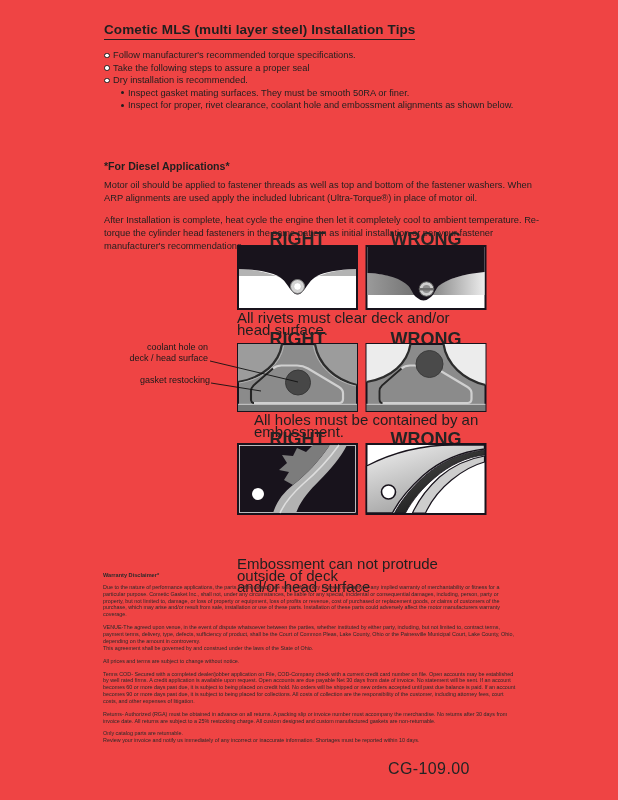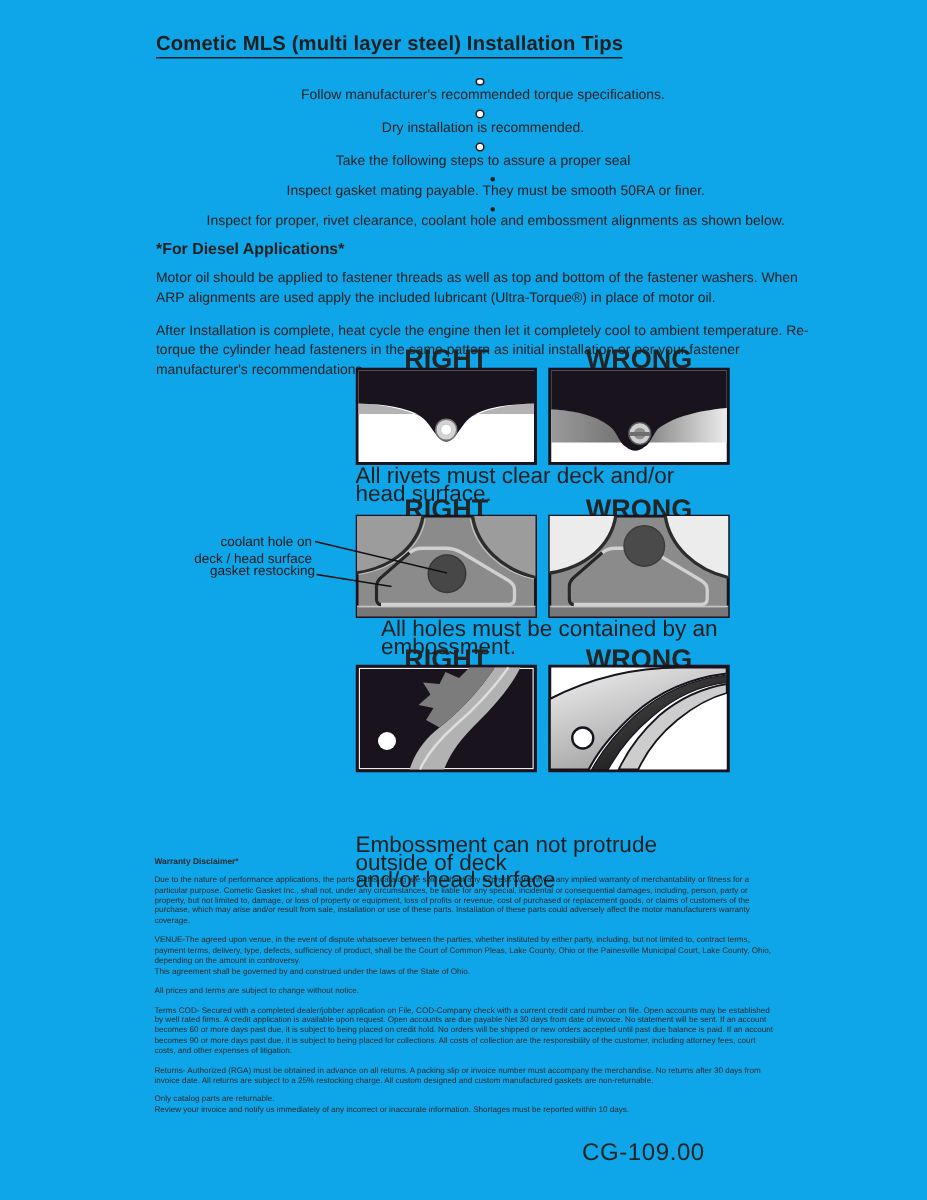--- a/index.html
+++ b/index.html
@@ -1,26 +1,26 @@
 <!DOCTYPE html>
 <html><head>
 <meta charset="utf-8">
 <style>
   html,body{margin:0;padding:0;background:#ffffff;}
   .page{
-    position:relative;width:618px;height:800px;background:#0ea5e9;overflow:hidden;
+    position:relative;width:618px;height:800px;background:#ef4444;overflow:hidden;
     font-family:"Liberation Sans",sans-serif;color:#1f1f1f;
   }
   
   .tips{position:absolute;left:104px;top:20px;width:436px;}
   .title{
     display:inline-block;margin:0 0 9px 0;font-size:13.5px;font-weight:700;
     border-bottom:1.6px solid #1f1f1f;padding-bottom:2px;letter-spacing:.1px;
   }
-  .bullet-row{display:flex;align-items:center;font-size:9.3px;line-height:12.6px;flex-direction:column;}
+  .bullet-row{display:flex;align-items:flex-start;font-size:9.3px;line-height:12.6px;}
   .bullet-row .mark{
     flex:0 0 auto;width:3.6px;height:3.6px;border:1px solid #1f1f1f;border-radius:50%;
     margin:3.6px 3.5px 0 0;background:#fff;
   }
   .bullet-row.sub{margin-left:17px;}
   .bullet-row.sub .mark{background:#1f1f1f;width:3.4px;height:3.4px;border:none;margin-top:4.2px;}
   
   .diesel{position:absolute;left:104px;top:113px;width:436px;margin-top:47px;}
   .diesel h2{margin:0 0 7px 0;font-size:10.6px;font-weight:700;}
   .diesel p{margin:0 0 9px 0;font-size:9.3px;line-height:13px;white-space:pre-line;}
@@ -44,29 +44,29 @@
 <div class="page">
 
   <div class="tips">
     <h1 class="title">Cometic MLS (multi layer steel) Installation Tips</h1>
     <div class="bullet-row">
       <span class="mark"></span>
       <span>Follow manufacturer's recommended torque specifications.</span>
     </div>
     <div class="bullet-row">
       <span class="mark"></span>
+      <span>Take the following steps to assure a proper seal</span>
+    </div>
+    <div class="bullet-row">
+      <span class="mark"></span>
       <span>Dry installation is recommended.</span>
     </div>
-    <div class="bullet-row">
-      <span class="mark"></span>
-      <span>Take the following steps to assure a proper seal</span>
-    </div>
     <div class="bullet-row sub">
       <span class="mark"></span>
-      <span>Inspect gasket mating payable.  They must be smooth 50RA or finer.</span>
+      <span>Inspect gasket mating surfaces.  They must be smooth 50RA or finer.</span>
     </div>
     <div class="bullet-row sub">
       <span class="mark"></span>
       <span>Inspect for proper, rivet clearance, coolant hole and embossment alignments as shown below.</span>
     </div>
   </div>
 
   <div class="diesel">
     <h2>*For Diesel Applications*</h2>
     <p>Motor oil should be applied to fastener threads as well as top and bottom of the fastener washers. When ARP alignments are used apply the included lubricant (Ultra-Torque®) in place of motor oil.</p>
@@ -100,21 +100,21 @@
       <circle cx="61" cy="44" r="7.3" fill="#cfcfcf" stroke="#555555" stroke-width="1"></circle>
       <circle cx="61" cy="44" r="3.9" fill="#8f8f8f"></circle>
       <rect x="54" y="43" width="14" height="2.6" rx="1" fill="#6e6e6e"></rect>
     </svg>
   </div>
   <div class="fig-caption" style="left:237px;top:312px;width:250px;">All rivets must clear deck and/or head surface.</div>
 
   <div class="fig-label" style="left:237px;top:329px;width:121px;">RIGHT</div>
   <div class="fig-label" style="left:365px;top:329px;width:122px;">WRONG</div>
 
-  <div class="annot" style="left:90px;top:356px;width:118px;">coolant hole on
+  <div class="annot" style="left:90px;top:342px;width:118px;">coolant hole on
 deck / head surface</div>
   <div class="annot" style="left:90px;top:374.5px;width:120px;">gasket restocking</div>
 
   <div class="fig-box" style="left:237px;top:343px;">
     <svg width="121" height="69" viewBox="0 0 121 69">
       <rect x="1" y="1" width="119" height="67" fill="#8b8b8b" stroke="#18131c" stroke-width="2"></rect>
       <path d="M1,1 L45,1 C42,20 26,35 1,39 Z" fill="#9c9c9c"></path>
       <path d="M120,1 L78,1 C81,21 98,37 120,42 Z" fill="#9c9c9c"></path>
       <path d="M45,1 C42,20 26,35 1,39" stroke="#2c2c2c" stroke-width="2.2" fill="none"></path>
       <path d="M78,1 C81,21 98,37 120,42" stroke="#2c2c2c" stroke-width="2.2" fill="none"></path>

